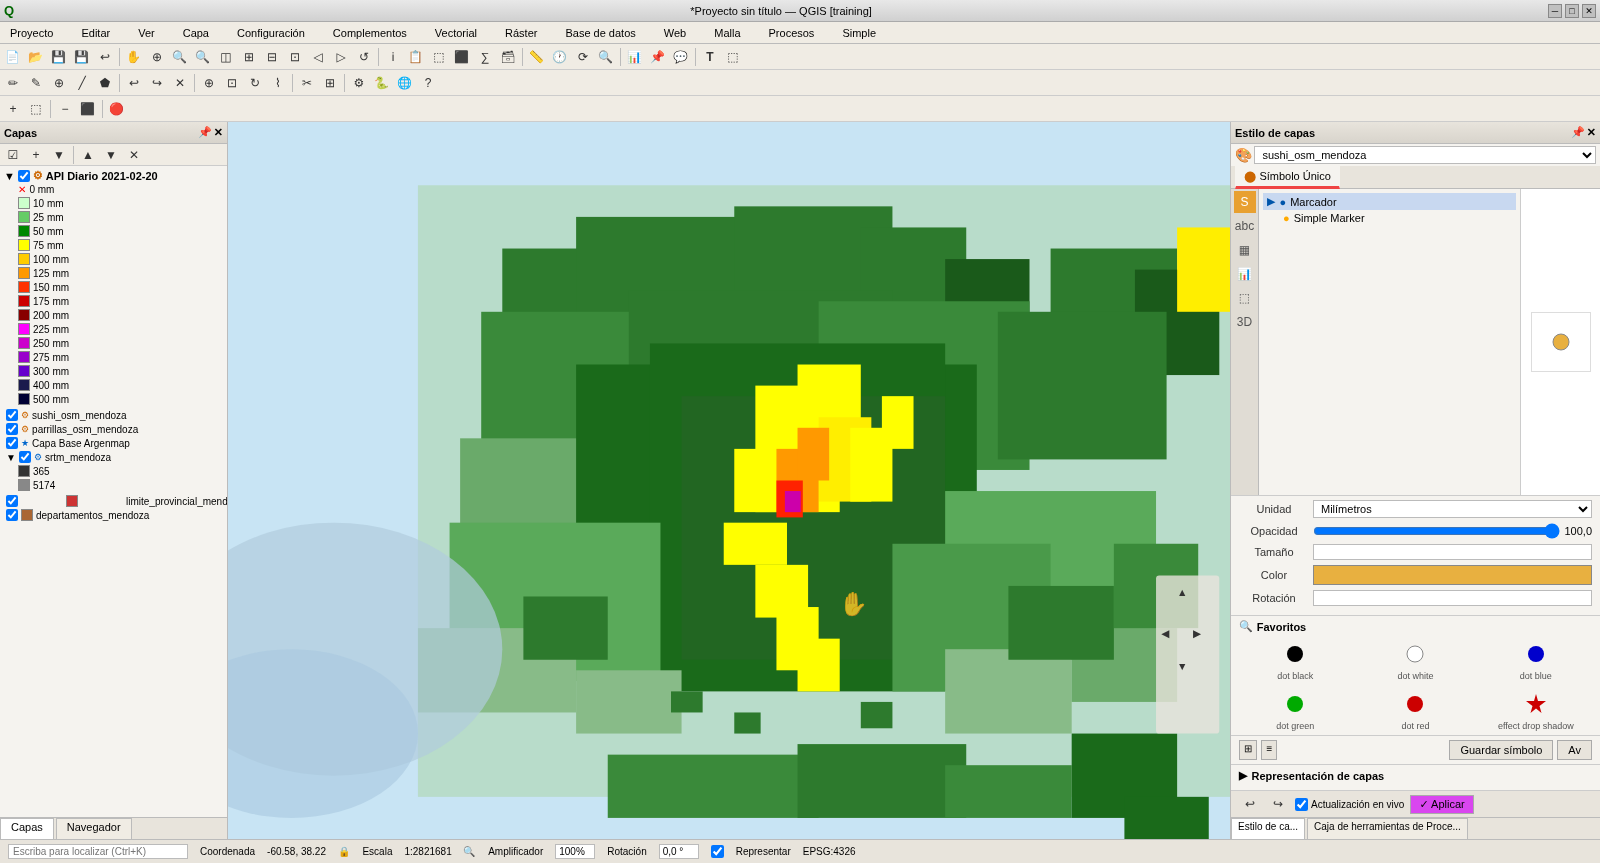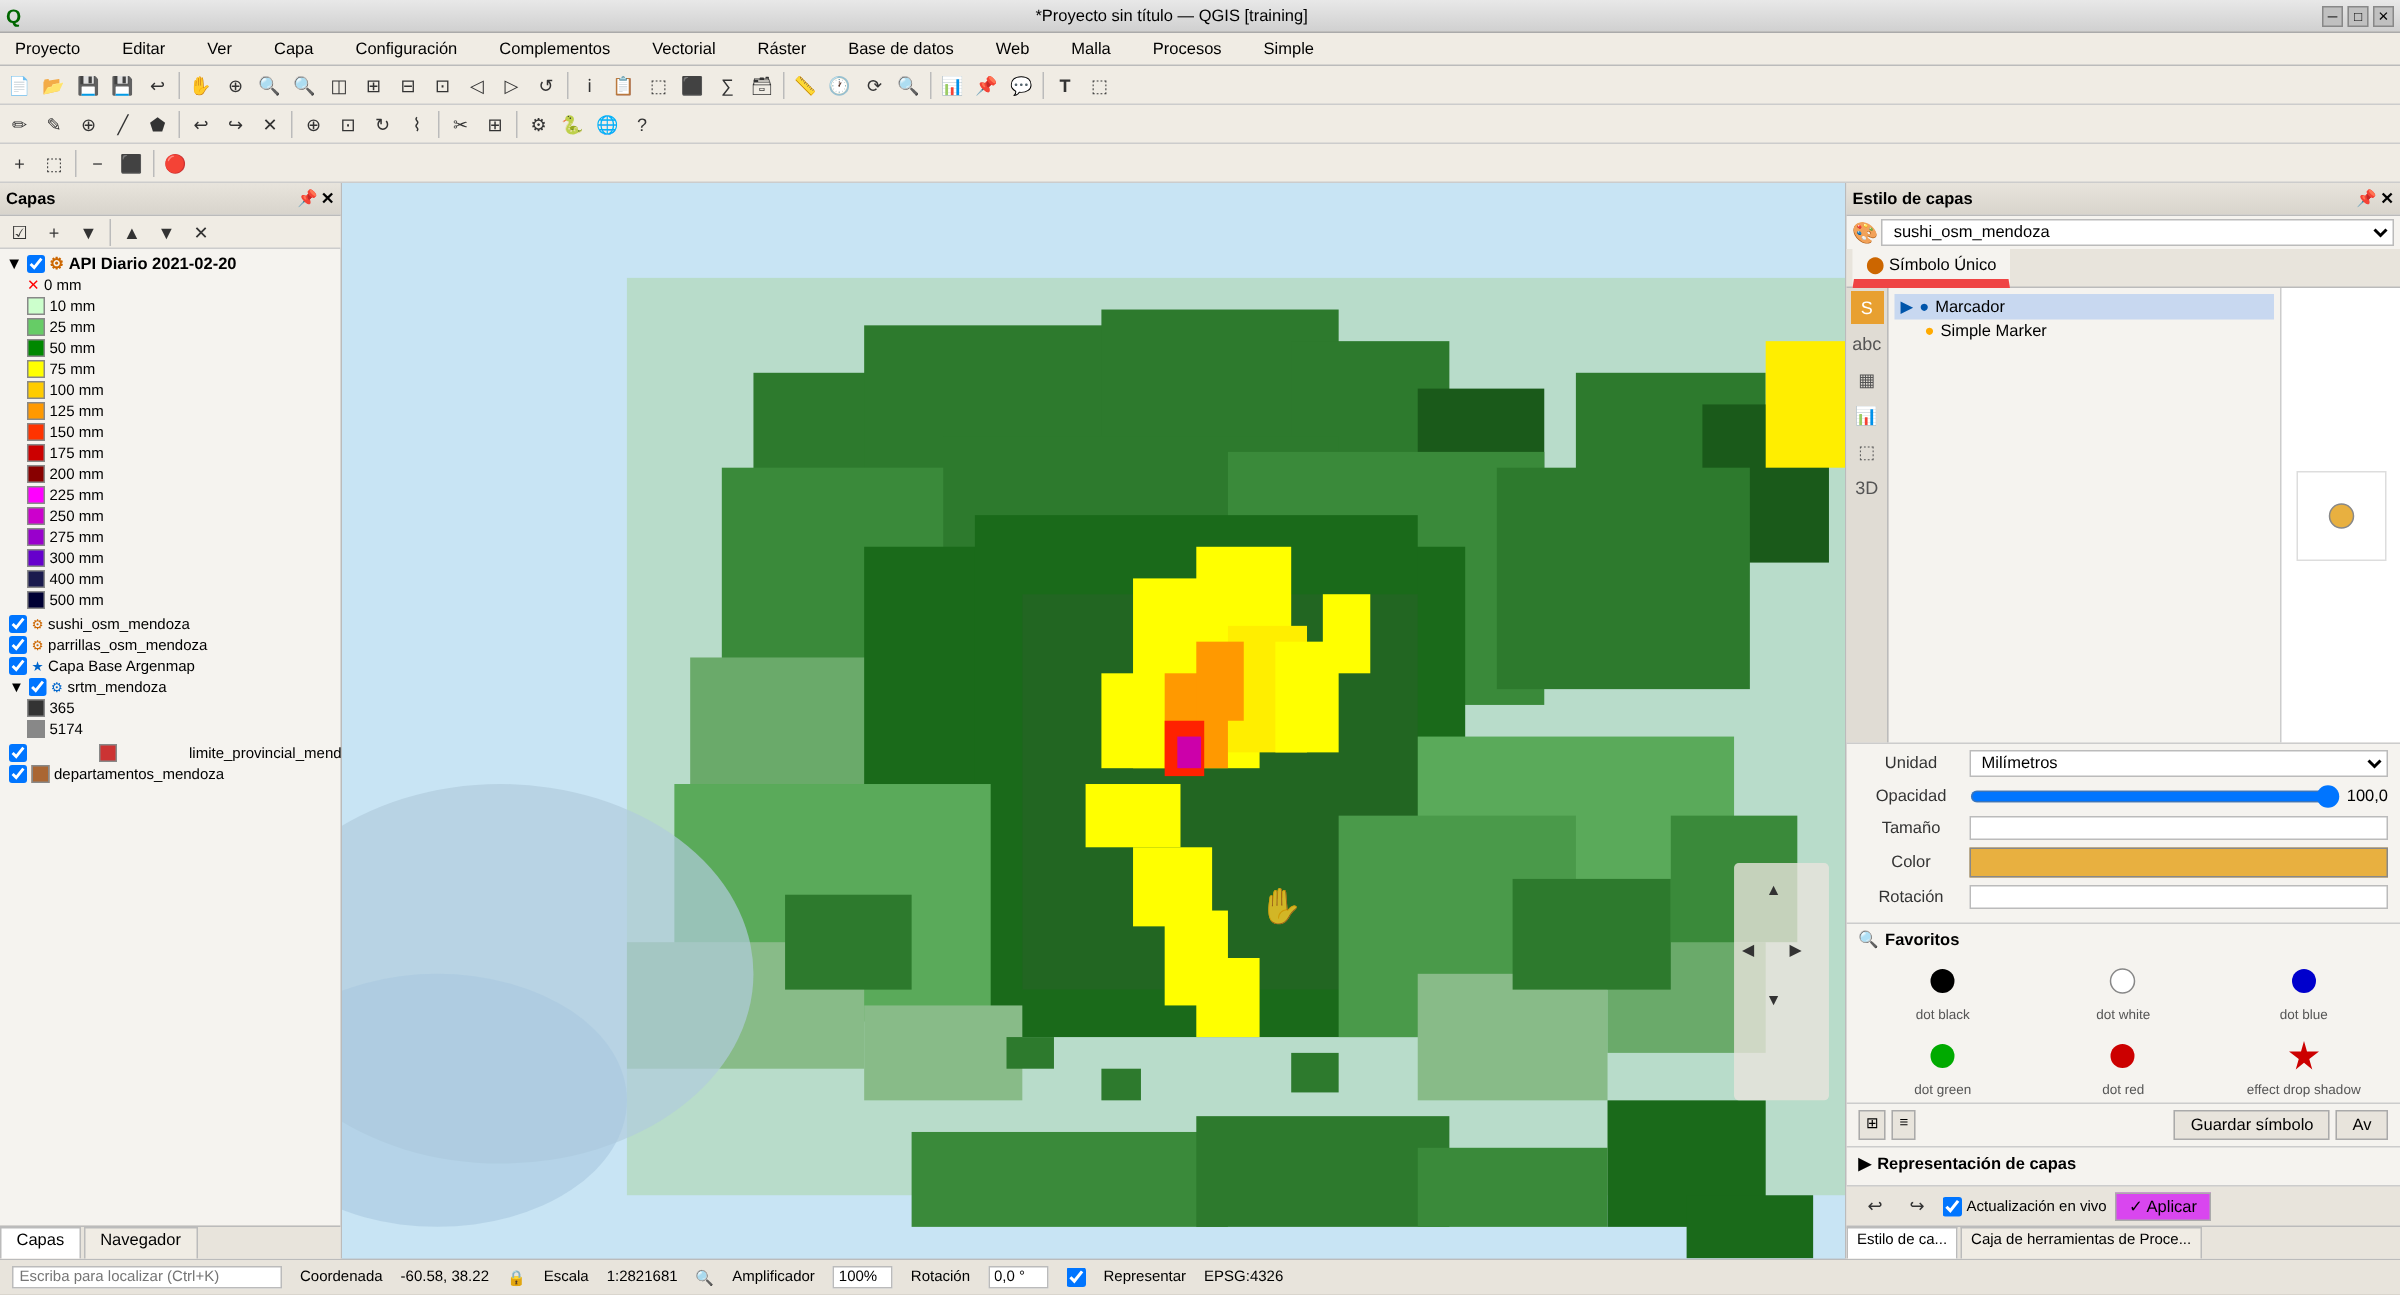--- a/index.html
+++ b/index.html
@@ -148,21 +148,21 @@
       padding: 0 4px;
     }
     .sym-tab {
       padding: 3px 8px;
       font-size: 11px;
       cursor: pointer;
       border: 1px solid transparent;
     }
     .sym-tab.active {
       background: #f5f3ef;
-      border-bottom: 6px solid #ef4444;
+      border-bottom: 3px solid #ef4444;
       margin-bottom: -1px;
     }
 
     
     #symbol-content {
       display: flex;
       flex: 1;
     }
 
     

